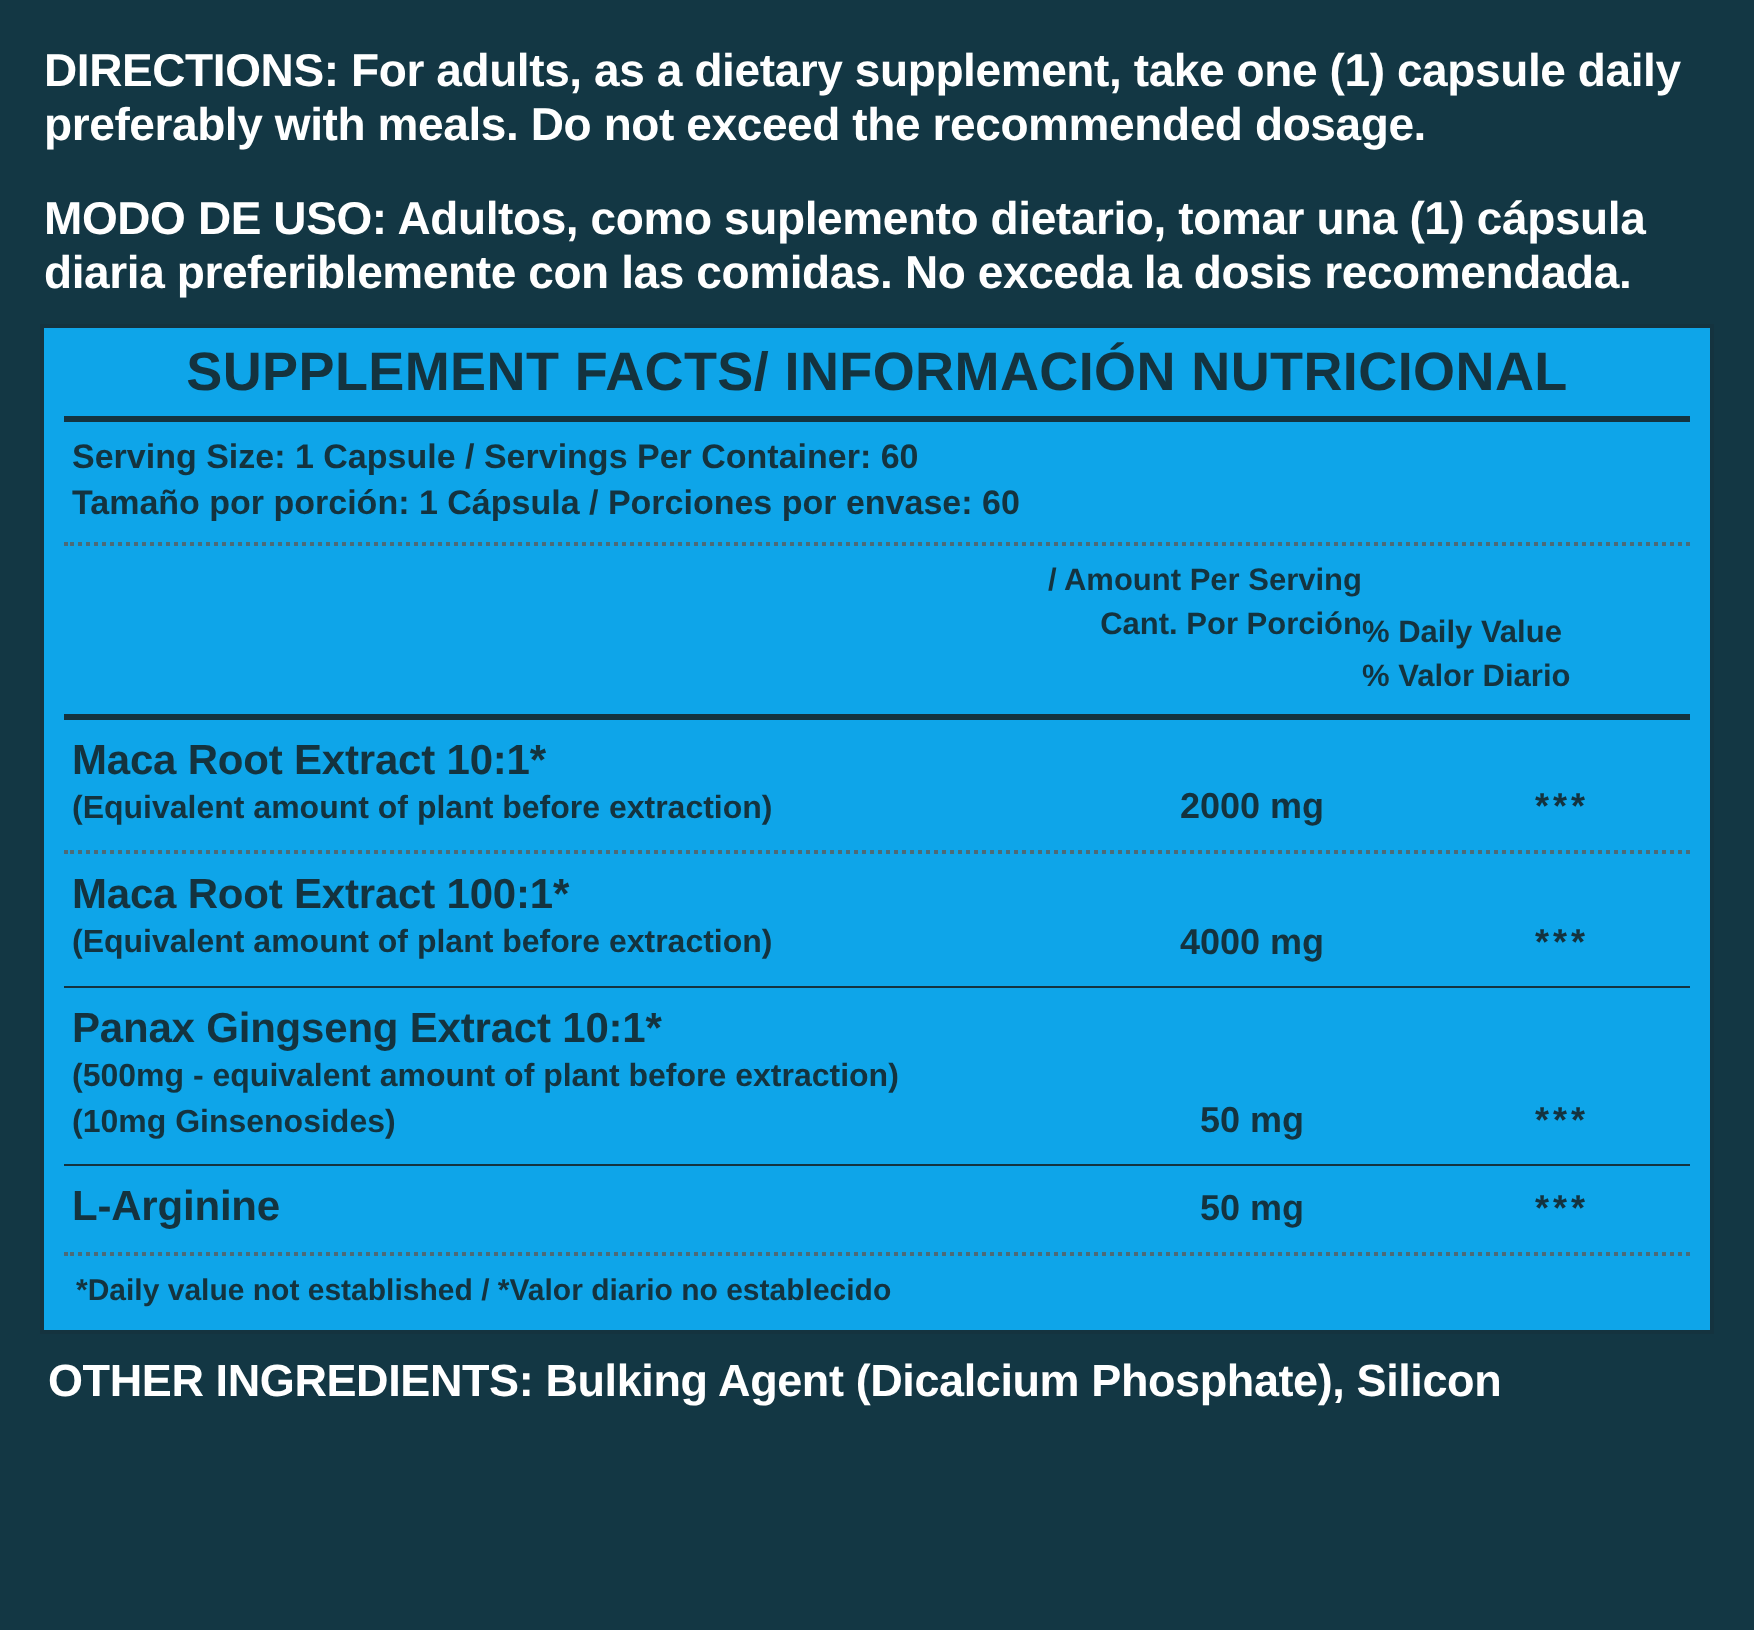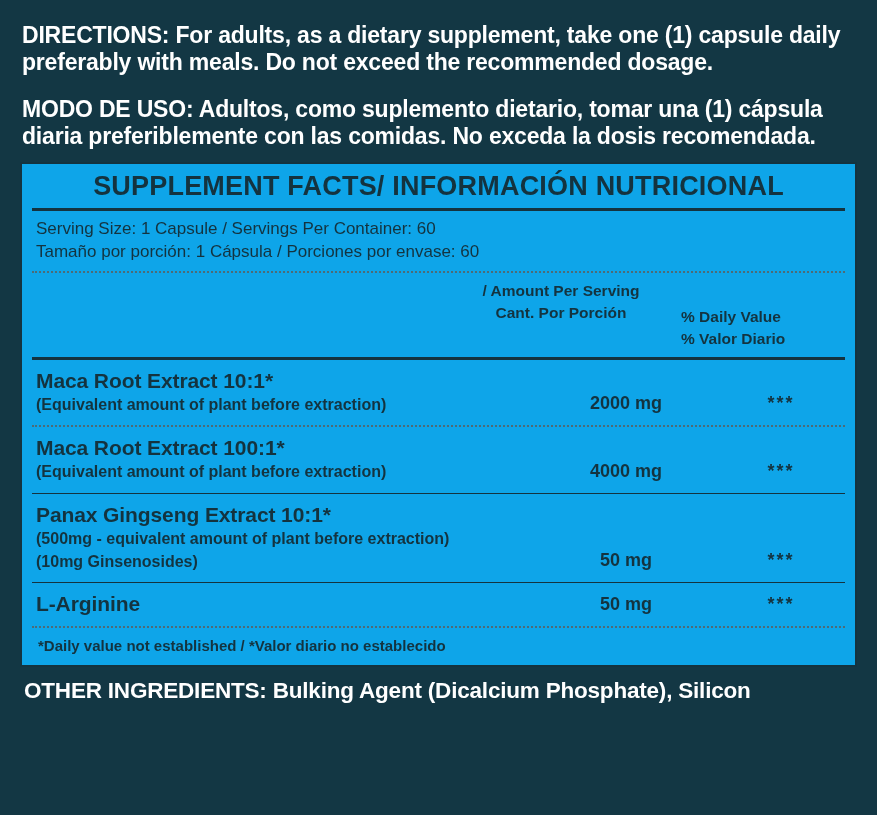--- a/index.html
+++ b/index.html
@@ -63,34 +63,34 @@
   }
   .rule-thin {
     border-top: 1px solid #14333f;
     margin: 0 10px;
   }
 
   .serving {
     padding: 7px 14px 7px 14px;
     font-size: 17px;
     line-height: 1.35;
-    font-weight: normal;
+    font-weight: bold;
     color: #14333f;
   }
 
   .hdr-row {
     display: flex;
     justify-content: flex-end;
     padding: 7px 14px 7px 14px;
     font-size: 15.5px;
     font-weight: bold;
     line-height: 1.42;
   }
   .hdr-col {
-    text-align: center;
+    text-align: right;
   }
   .hdr-col.amount {
     width: 240px;
   }
   .hdr-col.dv {
     width: 160px;
     text-align: left;
     margin-top: 26px;
   }
 

